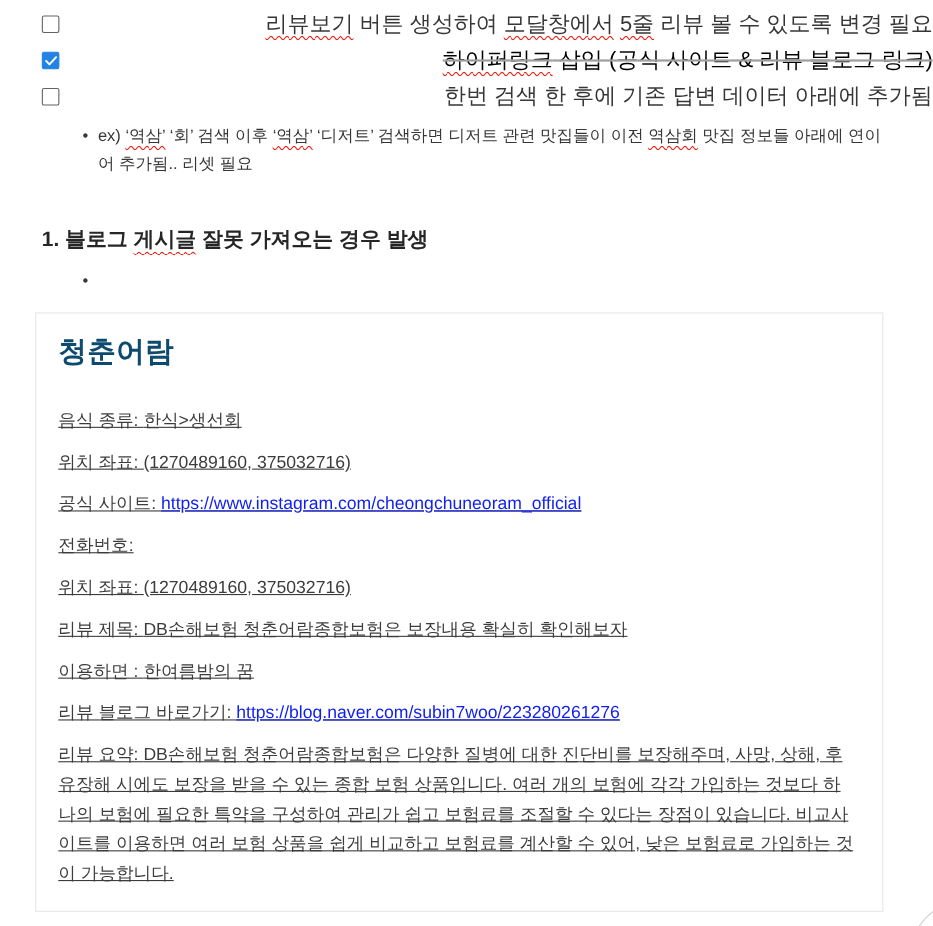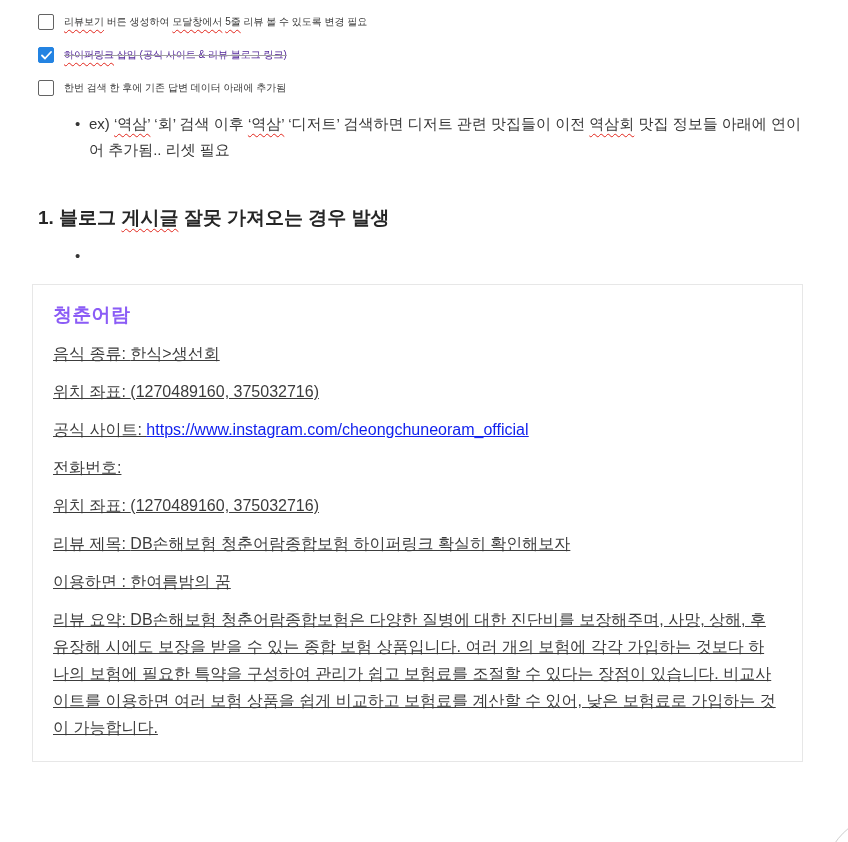--- a/index.html
+++ b/index.html
@@ -12,32 +12,32 @@
   }
   .doc { padding: 12px 0 0 38px; }
 
   .page-title {
     font-size: 17px; font-weight: 700; color: #262626;
     letter-spacing: 0.2px;
     margin: 0 0 13px 0;
   }
 
   
-  .todo { display: flex; align-items: center; margin-bottom: 13px; font-size: 10px; line-height: 20px; }
+  .todo { display: flex; align-items: center; margin-bottom: 13px; font-size: 20px; line-height: 20px; justify-content: space-between; }
   .cb {
     flex: 0 0 auto;
     width: 16px; height: 16px; box-sizing: border-box;
     border: 1.6px solid #636363; border-radius: 2px;
     margin-right: 10px; background: #fff;
     display: inline-flex; align-items: center; justify-content: center;
   }
   .cb.on { border-color: #2383e2; background: #2383e2; }
   .cb.on svg { display: block; }
   .todo-text { color: #363636; }
-  .todo.done .todo-text { color: #4c1d95; text-decoration: line-through; text-decoration-color: #9e9e9e; }
+  .todo.done .todo-text { color: #000000; text-decoration: line-through; text-decoration-color: #9e9e9e; }
 
   
   .sq {
     text-decoration-line: underline;
     text-decoration-style: wavy;
     text-decoration-color: #e2261c;
     text-decoration-thickness: 1px;
     text-underline-offset: 4px;
     text-decoration-skip-ink: none;
   }
@@ -55,22 +55,22 @@
 
   
   .card {
     margin: 17px 0 0 -6px;
     width: 771px; box-sizing: border-box;
     border: 1px solid #e7e7e7;
     background: #fff;
     padding: 17px 24px 20px 20px;
   }
   .card-title {
-    margin: 0 0 12px 0;
-    font-size: 19px; font-weight: 700; color: #8b5cf6;
+    margin: 0 0 32px 0;
+    font-size: 26px; font-weight: 700; color: #0c4a6e;
     letter-spacing: 0.3px;
   }
   .field { margin: 0 0 11px 0; font-size: 16px; line-height: 27px; color: #3c3c3c; text-decoration: underline; }
   .field:last-child { margin-bottom: 0; }
   .lnk { color: #0f1fee; text-decoration: underline; cursor: pointer; word-break: break-all; }
 
   
   .corner-arc {
     position: absolute; left: 822px; top: 812px;
     width: 140px; height: 140px;
@@ -115,21 +115,22 @@
   </div>
 
   <div class="card">
     <h3 class="card-title">청춘어람</h3>
     <div>
         <p class="field"><span>음식 종류: </span><span>한식&gt;생선회</span></p>
         <p class="field"><span>위치 좌표: </span><span>(1270489160, 375032716)</span></p>
         <p class="field"><span>공식 사이트: </span><a href="#" class="lnk">https://www.instagram.com/cheongchuneoram_official</a></p>
         <p class="field"><span>전화번호:</span></p>
         <p class="field"><span>위치 좌표: </span><span>(1270489160, 375032716)</span></p>
-        <p class="field"><span>리뷰 제목: </span><span>DB손해보험 청춘어람종합보험 하이퍼링크 확실히 확인해보자</span></p>
+        <p class="field"><span>리뷰 제목: </span><span>DB손해보험 청춘어람종합보험은 보장내용 확실히 확인해보자</span></p>
         <p class="field"><span>이용하면 : </span><span>한여름밤의 꿈</span></p>
+        <p class="field"><span>리뷰 블로그 바로가기: </span><a href="#" class="lnk">https://blog.naver.com/subin7woo/223280261276</a></p>
         <p class="field"><span>리뷰 요약: </span><span>DB손해보험 청춘어람종합보험은 다양한 질병에 대한 진단비를 보장해주며, 사망, 상해, 후유장해 시에도 보장을 받을 수 있는 종합 보험 상품입니다. 여러 개의 보험에 각각 가입하는 것보다 하나의 보험에 필요한 특약을 구성하여 관리가 쉽고 보험료를 조절할 수 있다는 장점이 있습니다. 비교사이트를 이용하면 여러 보험 상품을 쉽게 비교하고 보험료를 계산할 수 있어, 낮은 보험료로 가입하는 것이 가능합니다.</span></p>
       </div>
   </div>
 
 </div>
 
 <div class="corner-arc"></div>
 
 </body></html>

